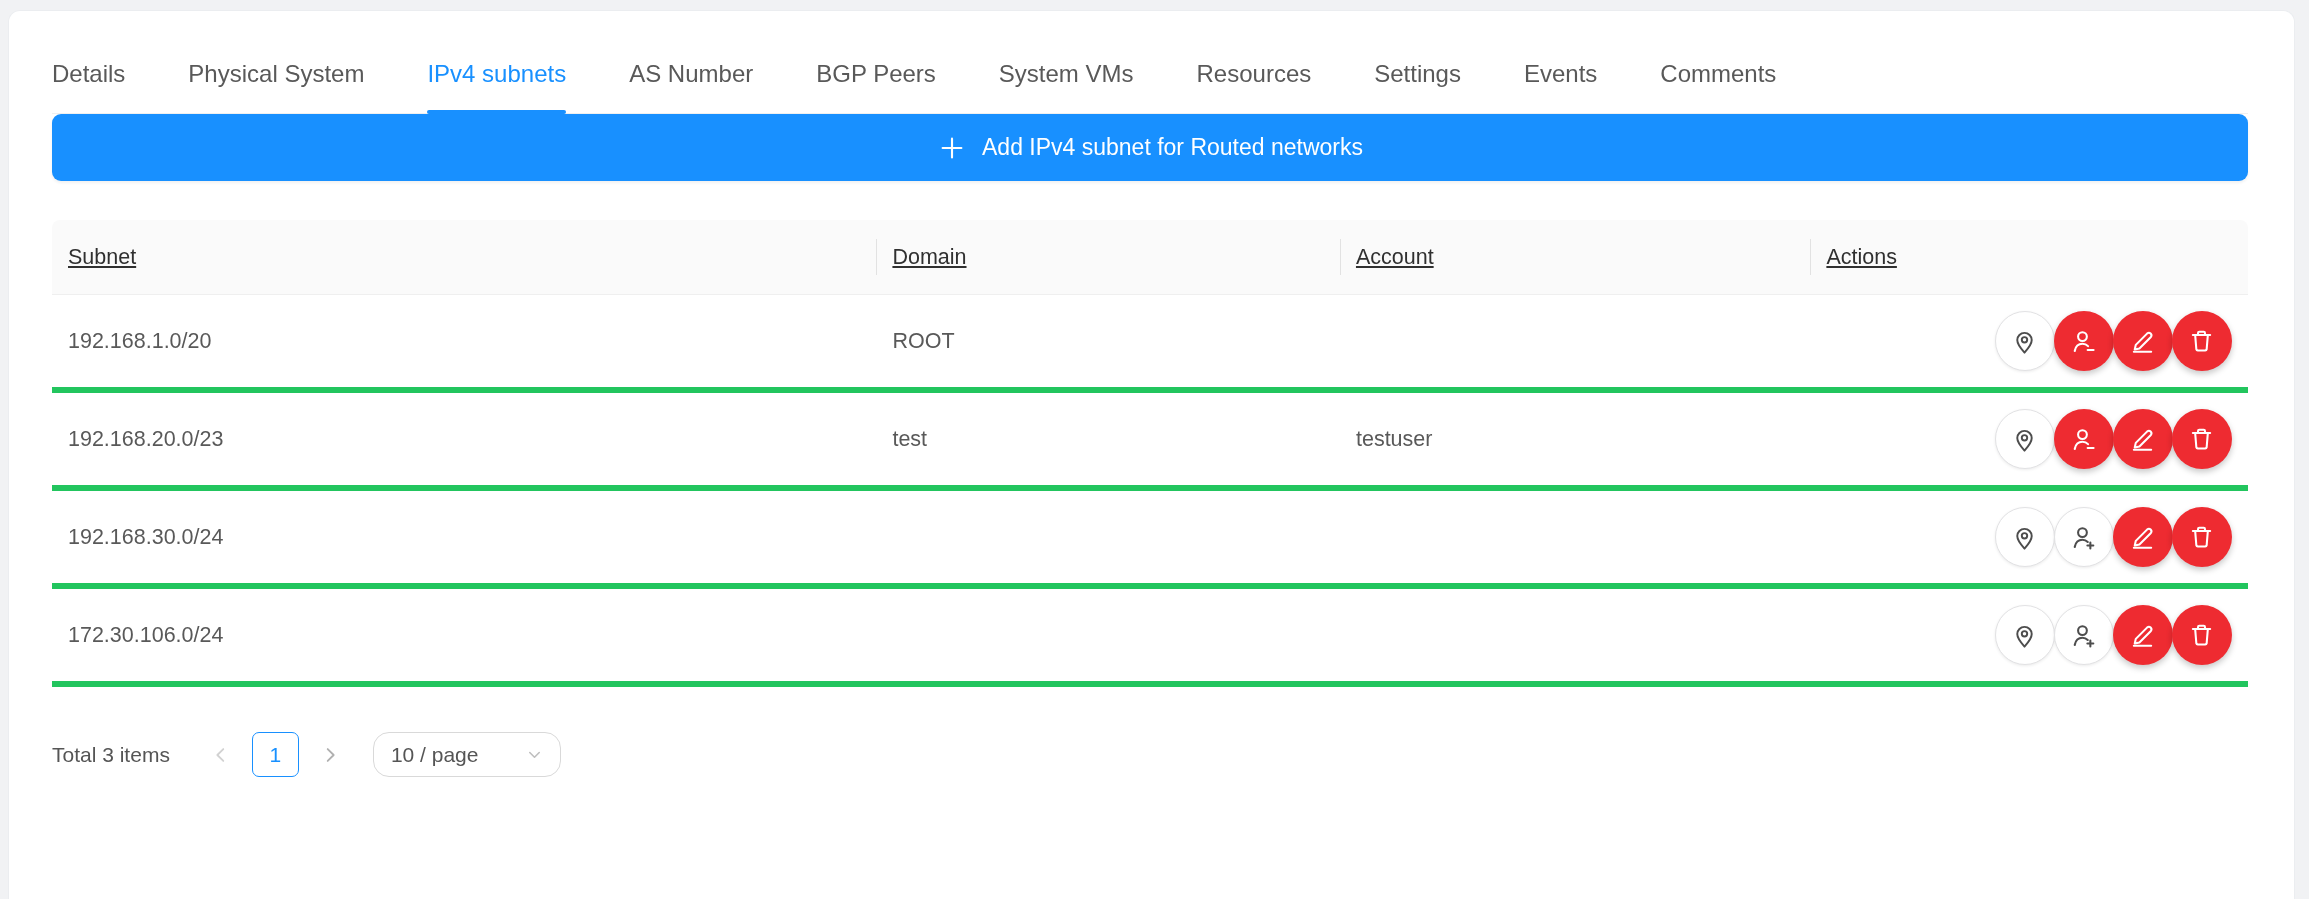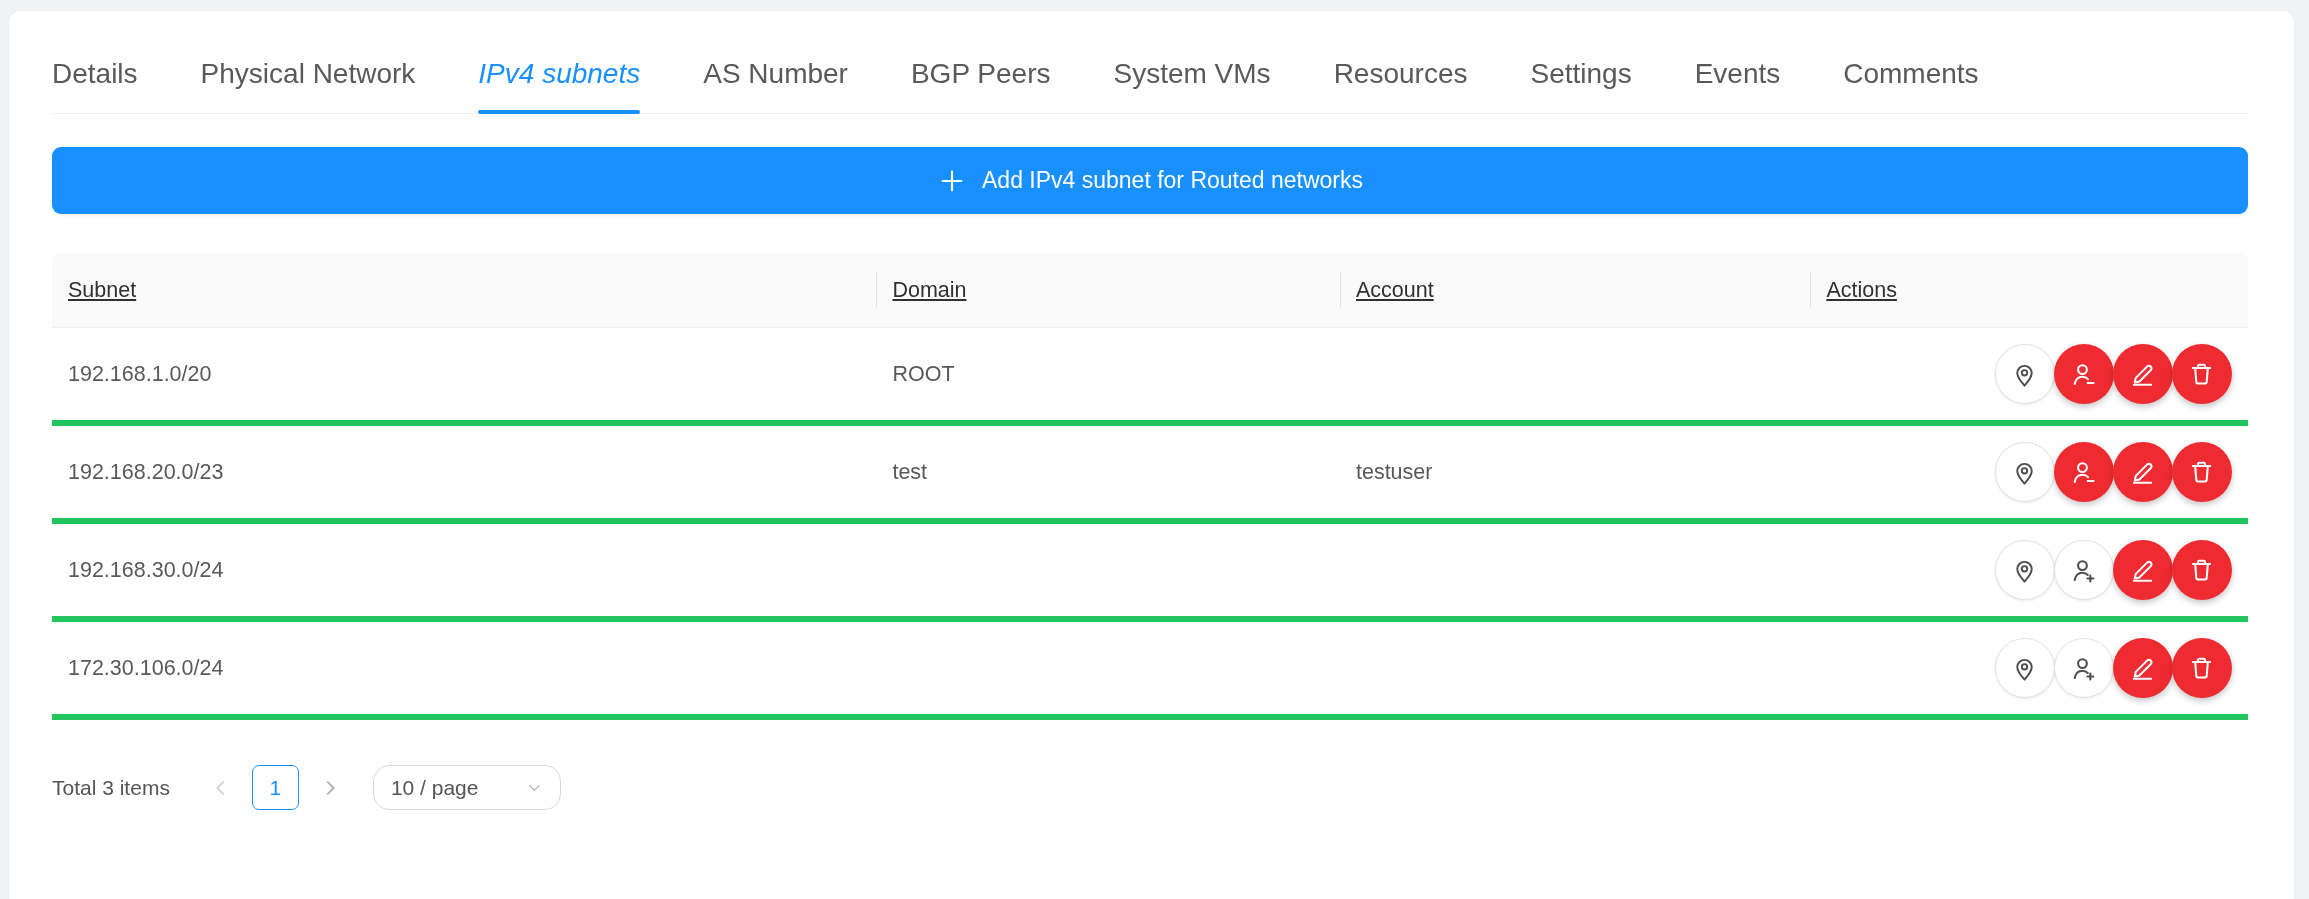--- a/index.html
+++ b/index.html
@@ -27,36 +27,35 @@
     display: flex;
     align-items: center;
     padding-top: 24px;
   }
   .tab {
     position: relative;
     height: 79px;
     display: flex;
     align-items: center;
     margin-right: 63px;
-    font-size: 28px;
+    font-size: 24px;
     color: #595959;
     cursor: pointer;
     white-space: nowrap;
   }
-  .tab.active { color: var(--accent, #1890ff); font-style: italic; }
+  .tab.active { color: var(--accent, #1890ff); }
   .tab .inkbar {
     position: absolute;
     left: 0; right: 0; bottom: 0;
     height: 3.5px;
     border-radius: 2px;
     background: var(--accent, #1890ff);
   }
   
   .add-btn {
-    margin-top: 33px;
     width: 100%;
     height: 67px;
     border: none;
     border-radius: 9px;
     background: var(--accent, #1890ff);
     color: #ffffff;
     font-family: inherit;
     font-size: 23px;
     display: flex;
     align-items: center;
@@ -178,21 +177,21 @@
 </head>
 <body>
 
 <div class="card">
 
   <div class="tabbar">
       <div class="tab">
         <span>Details</span>
       </div>
       <div class="tab">
-        <span>Physical Network</span>
+        <span>Physical System</span>
       </div>
       <div class="tab active">
         <span>IPv4 subnets</span>
         <div class="inkbar"></div>
       </div>
       <div class="tab">
         <span>AS Number</span>
       </div>
       <div class="tab">
         <span>BGP Peers</span>

